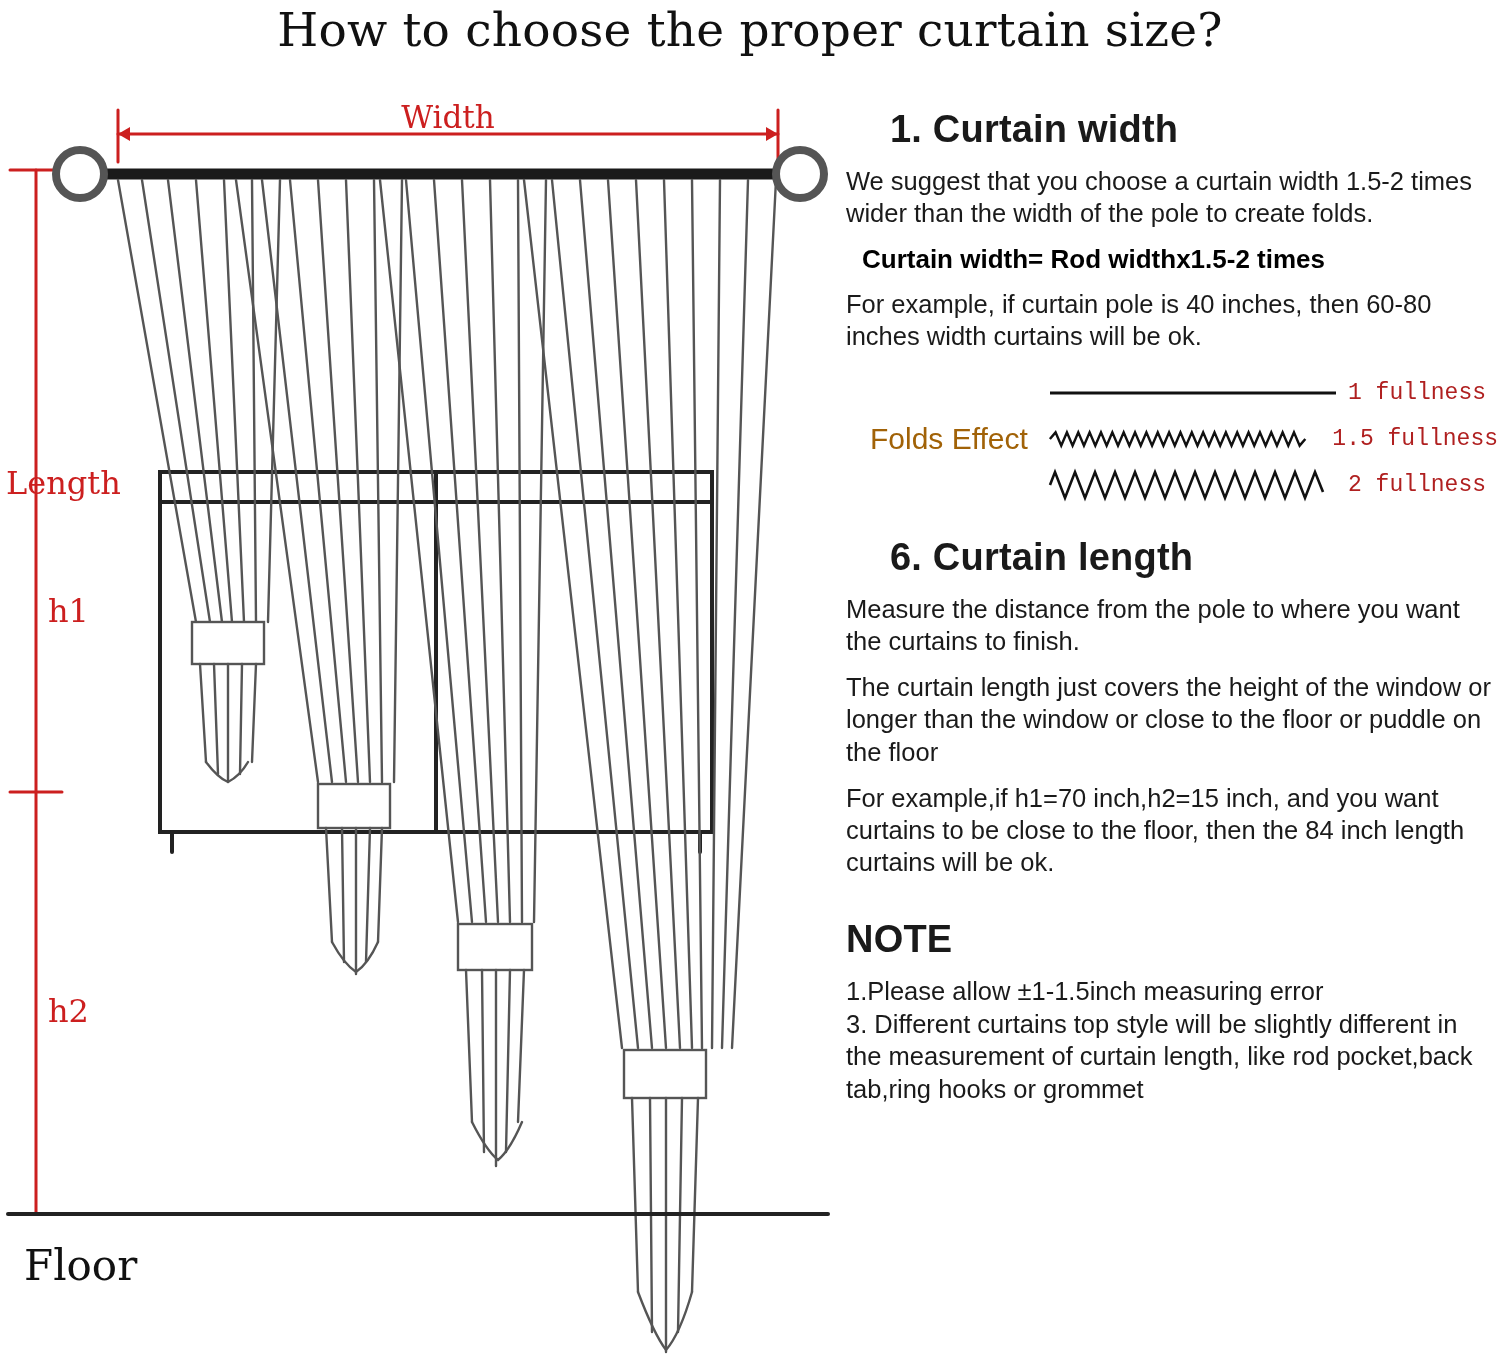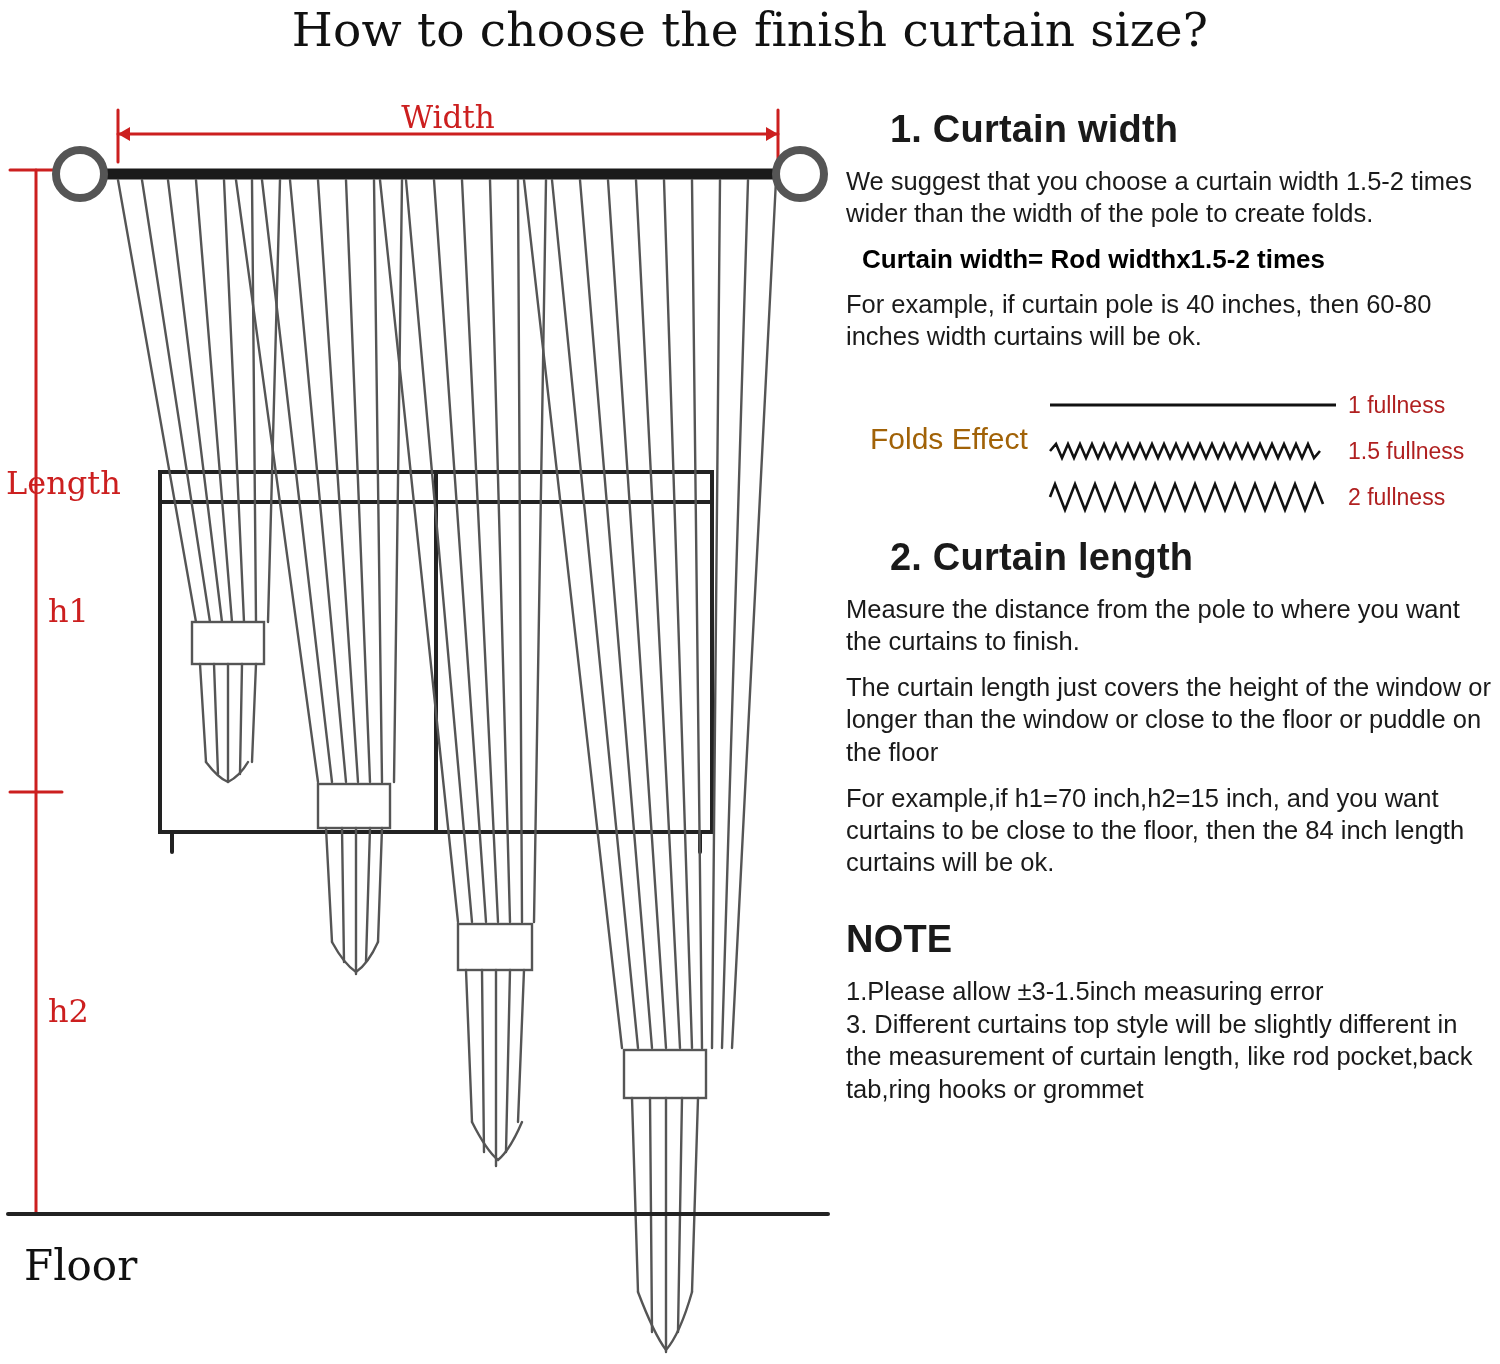--- a/index.html
+++ b/index.html
@@ -90,43 +90,44 @@
   .folds-label {
     position: absolute;
     left: 24px;
     top: 52px;
     font-size: 30px;
     color: #a16207;
   }
   .folds-rows {
     position: absolute;
     left: 202px;
-    top: 12px;
+    top: 0;
     width: 450px;
+    font-family: Liberation Mono, monospace;
   }
   .fold-row {
     display: flex;
     align-items: center;
     height: 46px;
   }
   .fold-wave { width: 290px; height: 34px; }
   .fold-cap {
     font-size: 23px;
     color: #b02020;
     margin-left: 10px;
     white-space: nowrap;
   }
   .sep2 { height: 26px; }
 </style>
 </head>
 <body>
 
 <div id="page">
 
-  <div class="title">How to choose the finish curtain size?</div>
+  <div class="title">How to choose the proper curtain size?</div>
 
   <div class="diagram">
     <svg width="838" height="1302" viewBox="0 0 838 1302" xmlns="http://www.w3.org/2000/svg">
       <g fill="none" stroke-linecap="round">
 
         <g stroke="#cc1f1f" stroke-width="3">
           <line x1="118" y1="48" x2="118" y2="100"></line>
           <line x1="778" y1="48" x2="778" y2="100"></line>
           <line x1="118" y1="72" x2="778" y2="72"></line>
           <polyline points="130,65 118,72 130,79" fill="#cc1f1f" stroke="none"></polyline>
@@ -219,27 +220,27 @@
         </div>
         <div class="fold-row">
           <svg class="fold-wave" viewBox="0 0 290 34">
             <path d="M2,17 l5,-13 l10,26 l10,-26 l10,26 l10,-26 l10,26 l10,-26 l10,26 l10,-26 l10,26 l10,-26 l10,26 l10,-26 l10,26 l10,-26 l10,26 l10,-26 l10,26 l10,-26 l10,26 l10,-26 l10,26 l10,-26 l10,26 l10,-26 l10,26 l10,-26 l8,20" fill="none" stroke="#111" stroke-width="2.6"></path>
           </svg>
           <span class="fold-cap">2 fullness</span>
         </div>
       </div>
     </div>
 
-    <h2 class="h-section">2. Curtain length</h2>
+    <h2 class="h-section">6. Curtain length</h2>
     <p class="body">Measure the distance from the pole to where you want the curtains to finish.</p>
     <p class="body">The curtain length just covers the height of the window or longer than the window or close to the floor or puddle on the floor</p>
     <p class="body">For example,if h1=70 inch,h2=15 inch, and you want curtains to be close to the floor, then the 84 inch length curtains will be ok.</p>
 
     <div class="sep2"></div>
 
     <h2 class="h-section note">NOTE</h2>
     <div class="note-list">
-      <p>1.Please allow ±3-1.5inch measuring error</p>
+      <p>1.Please allow ±1-1.5inch measuring error</p>
       <p>3. Different curtains top style will be slightly different in the measurement of curtain length, like rod pocket,back tab,ring hooks or grommet</p>
     </div>
   </div>
 
 </div>
 
 </body></html>

